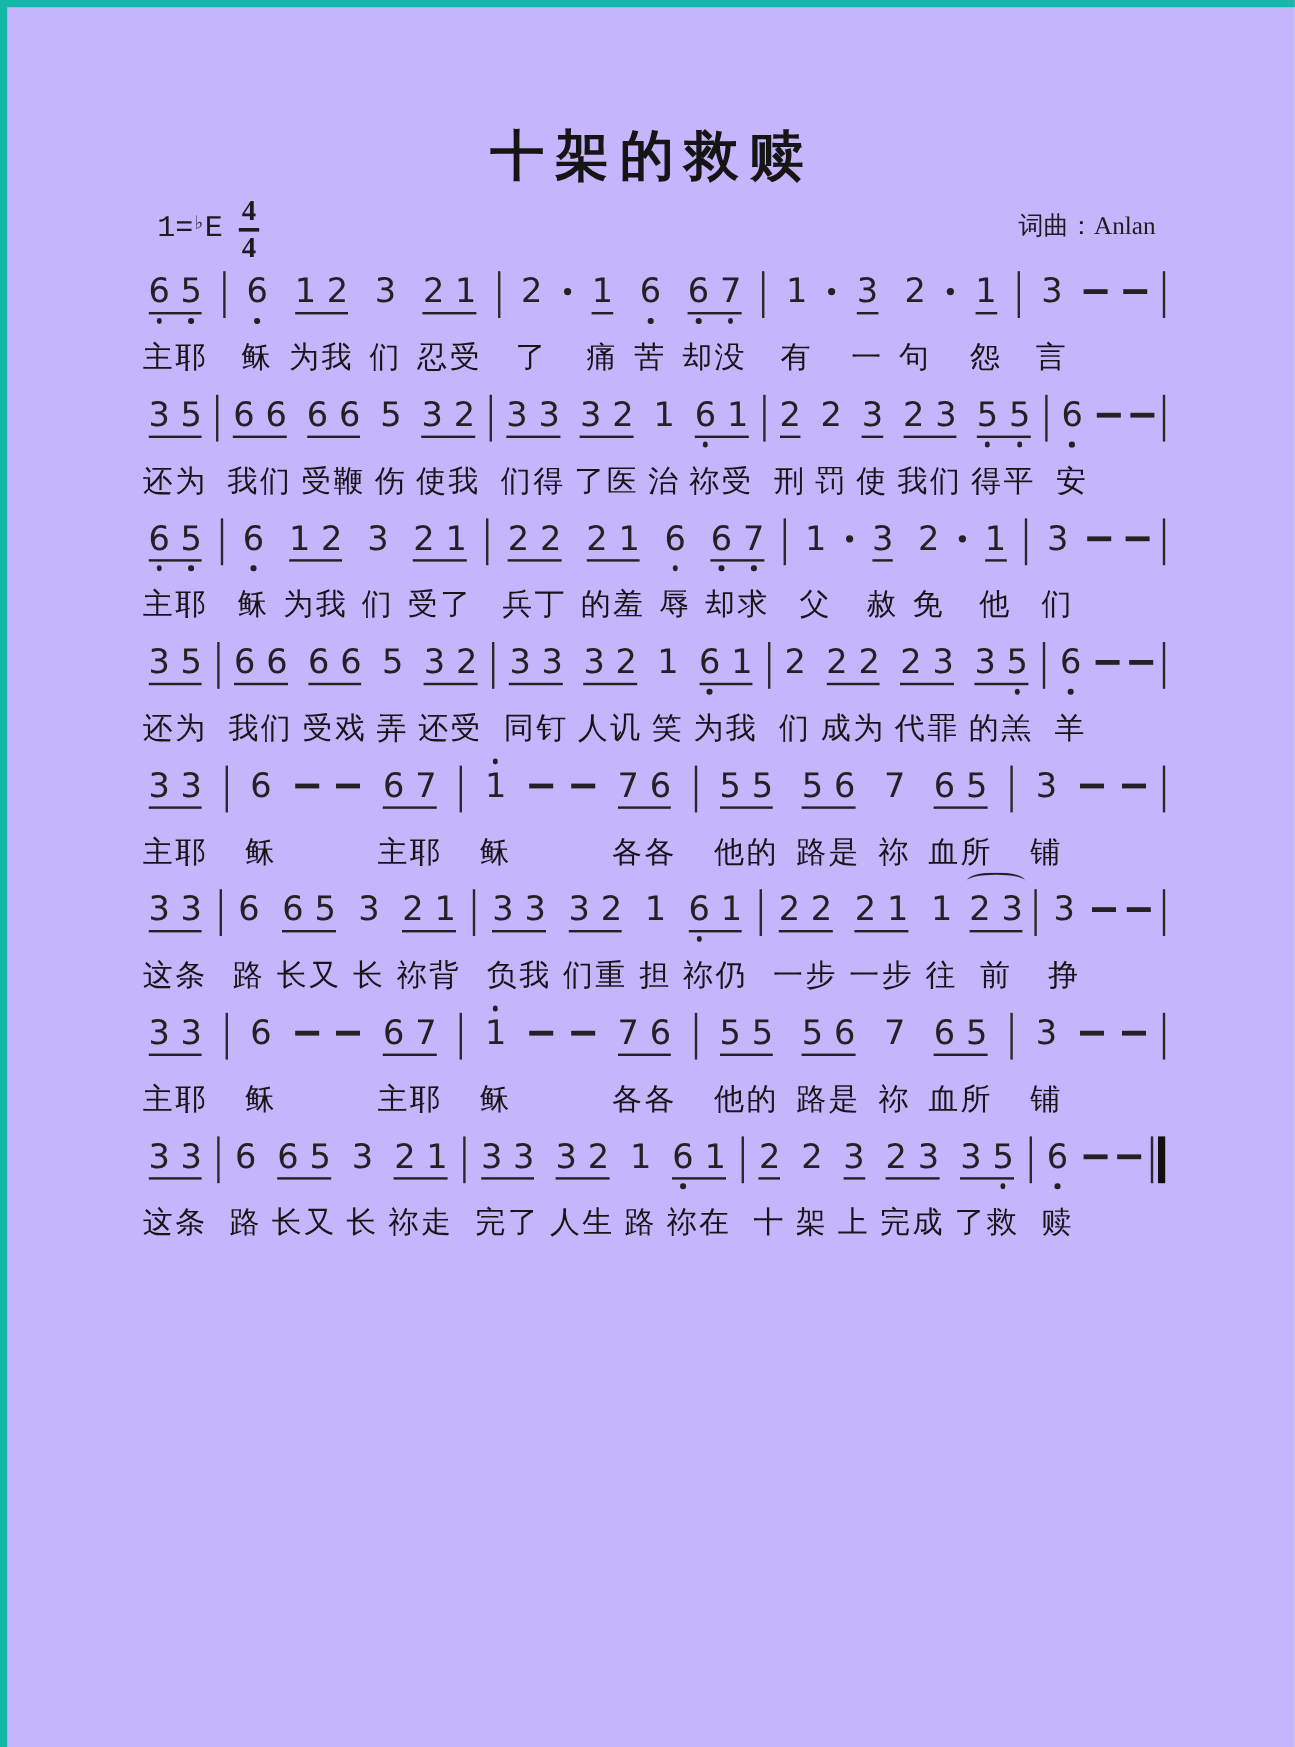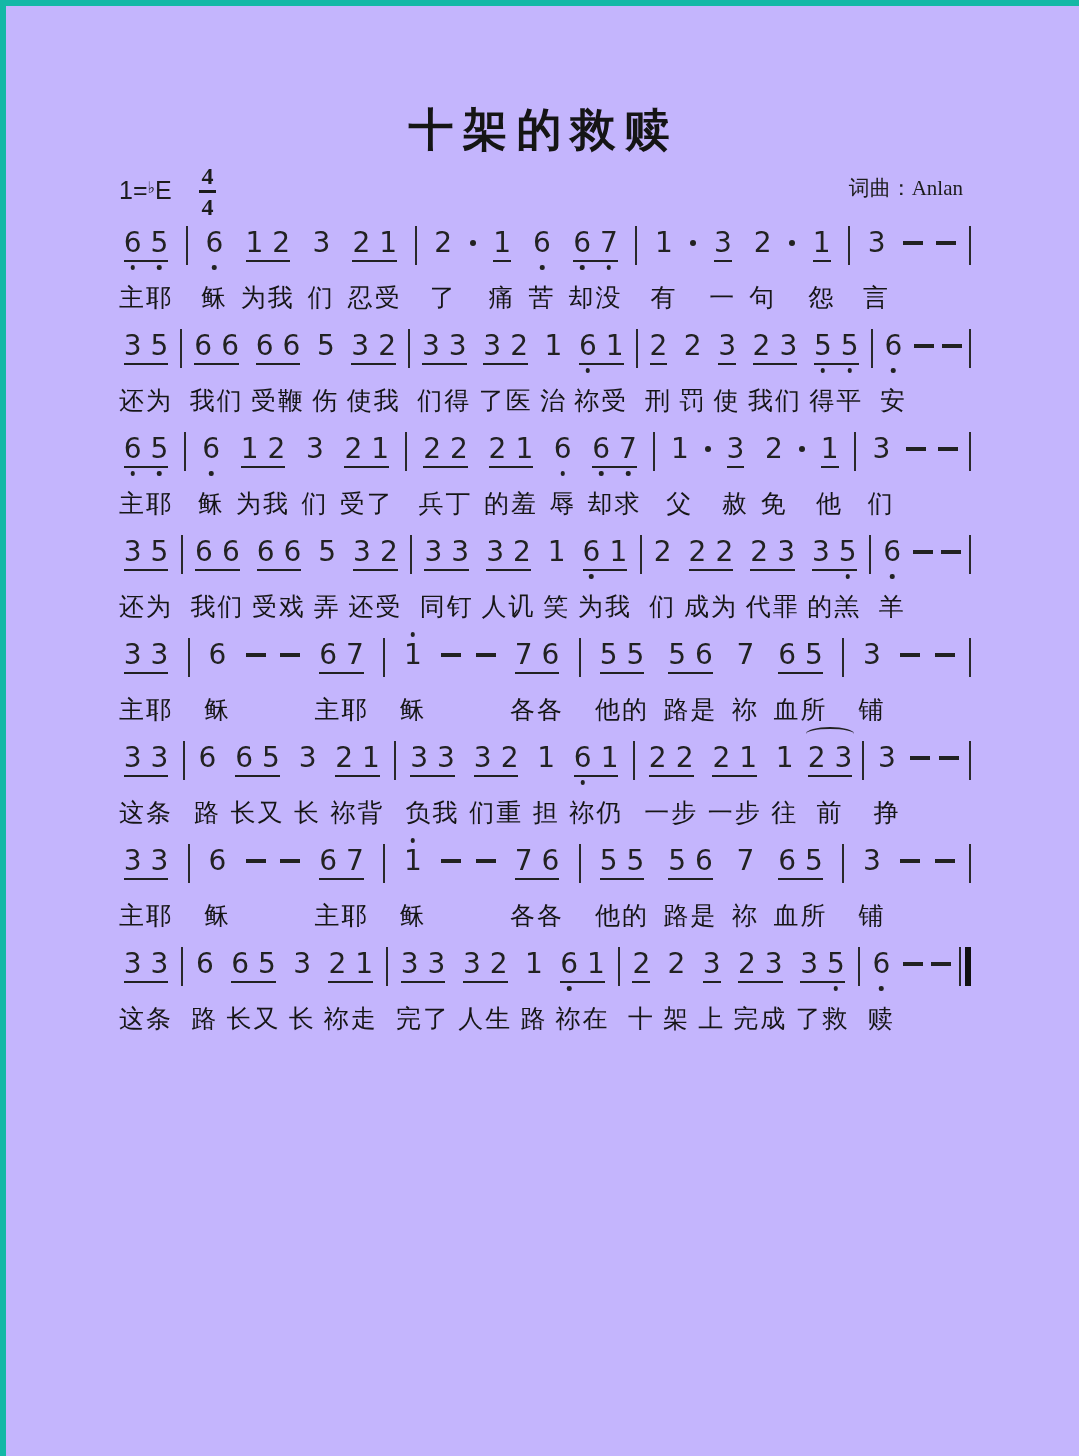--- a/index.html
+++ b/index.html
@@ -1,21 +1,21 @@
 <!DOCTYPE html>
 <html><head>
 <meta charset="utf-8">
 <style>
   html,body{margin:0;padding:0;background:#ffffff;}
   .page{position:relative;width:1075px;height:1452px;background:#c4b5fd;border:6px solid #14b8a6;overflow:hidden;
         font-family:"DejaVu Sans",sans-serif;color:#1c1c1c;}
   .title{position:absolute;top:94px;left:0;width:100%;text-align:center;
          font-size:45px;font-weight:700;letter-spacing:9px;color:#151515;}
   .meta{position:absolute;top:156px;left:113px;right:118px;height:60px;}
-  .key{position:absolute;left:0;top:14px;font-family:Liberation Sans, sans-serif;font-size:25px;color:#1c1c1c;white-space:nowrap;}
+  .key{position:absolute;left:12px;top:14px;font-family:Liberation Mono, monospace;font-size:25px;color:#1c1c1c;white-space:nowrap;}
   .key .flat{font-size:16px;vertical-align:6px;}
   .timesig{position:absolute;left:80px;top:2px;display:inline-flex;flex-direction:column;align-items:center;
            font-family:"Liberation Serif",serif;font-weight:700;font-size:24px;line-height:1;color:#1c1c1c;}
   .timesig .fbar{width:17px;height:3px;background:#1c1c1c;margin:2px 0;}
   .credit{position:absolute;right:0;top:12px;font-family:"Liberation Serif",serif;font-size:21px;color:#1c1c1c;white-space:nowrap;}
 
   .systems{position:absolute;left:113px;top:220px;width:852px;}
   .system{height:103px;}
   .mrow{display:flex;justify-content:space-between;align-items:flex-start;}
   .item{display:flex;flex-direction:column;align-items:center;}

